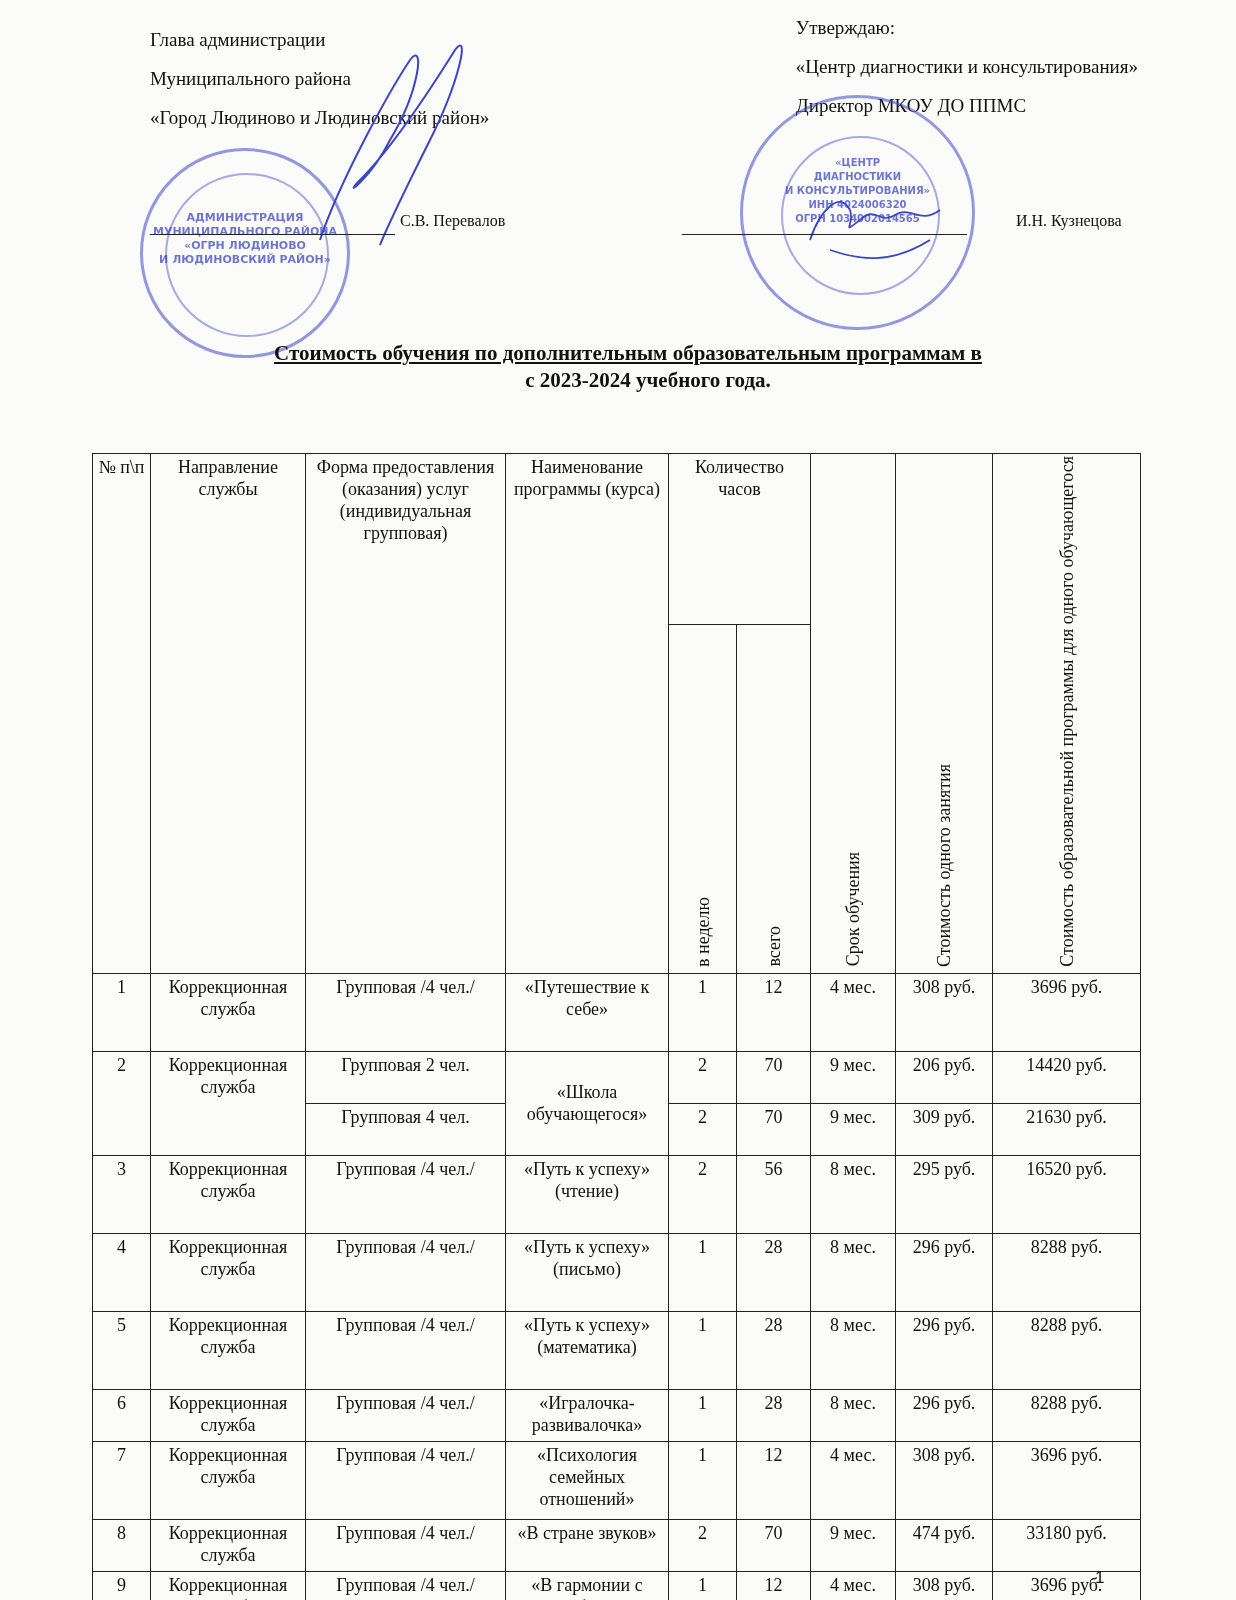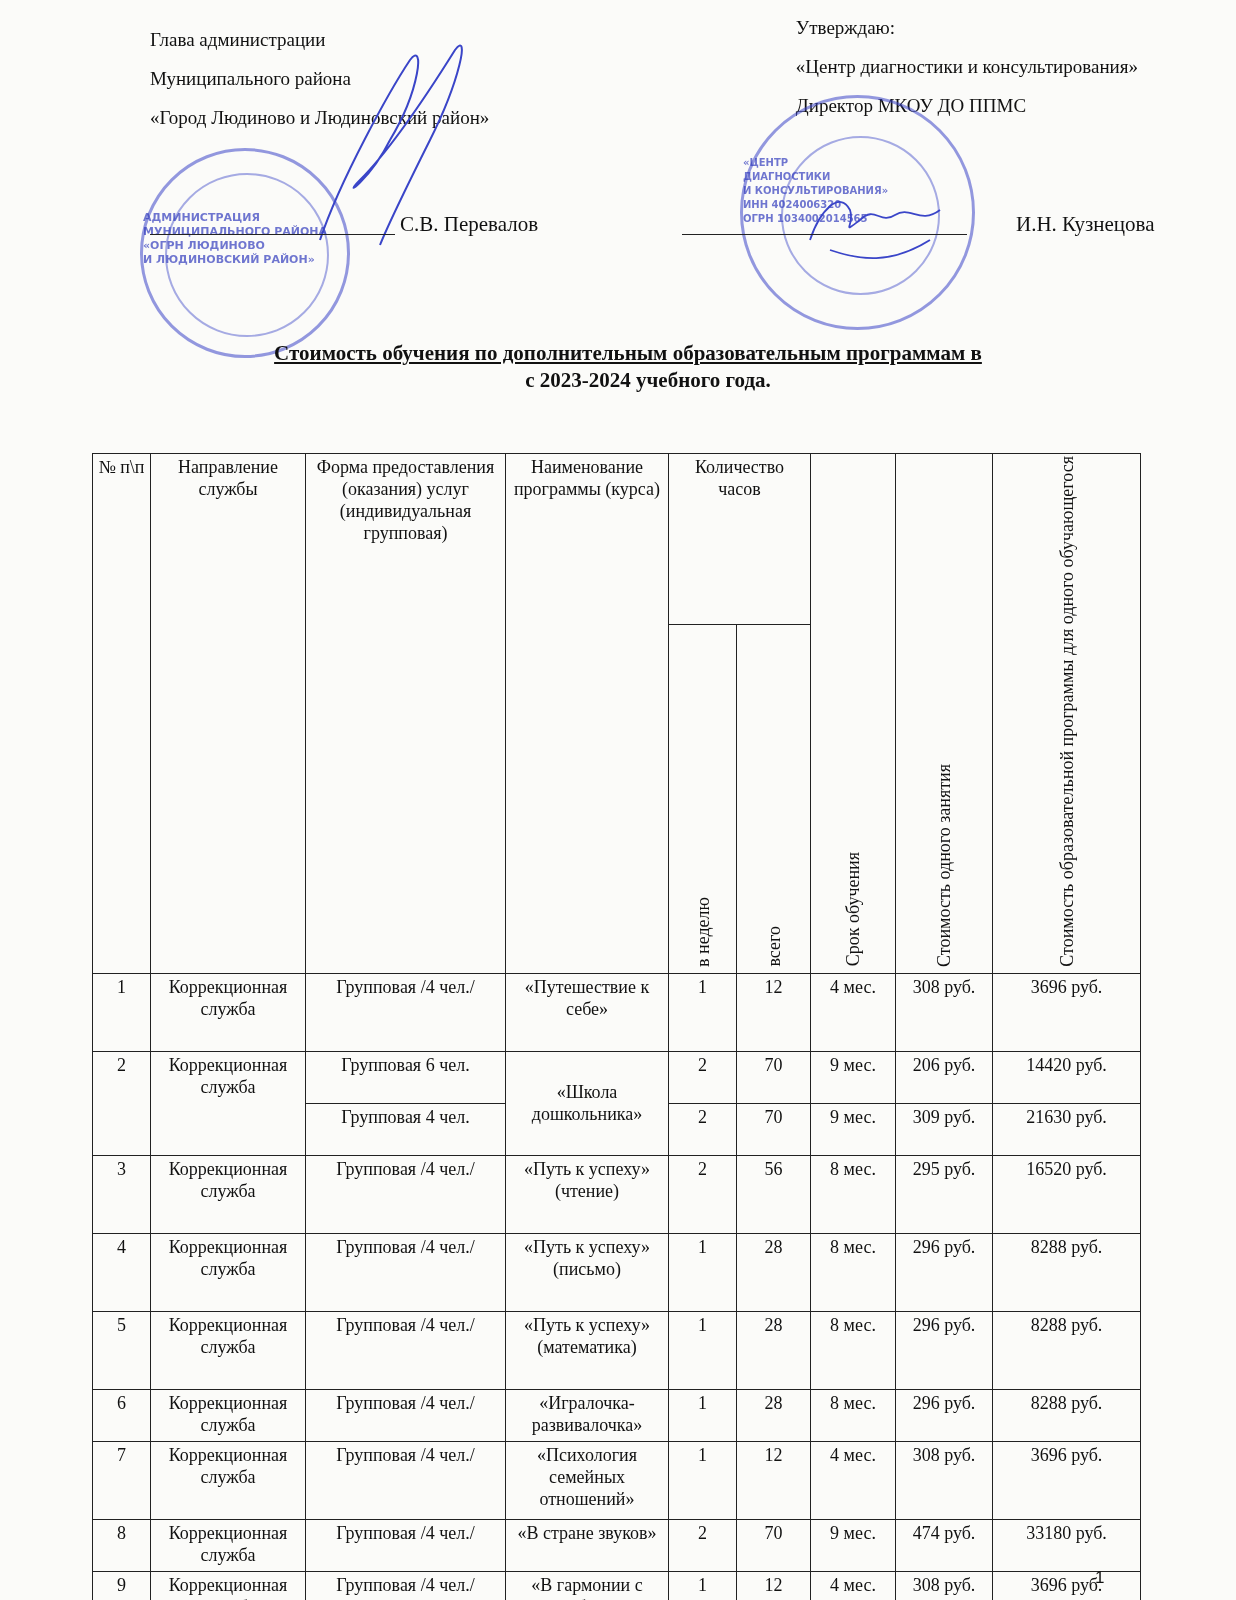--- a/index.html
+++ b/index.html
@@ -7,26 +7,26 @@
       width: 1236px; height: 1600px; position: relative; overflow: hidden;
       background: #fbfbf9;
       font-family: "Liberation Serif", "DejaVu Serif", serif;
       color: #111;
     }
     .abs { position: absolute; }
     .hdr-line { font-size: 19px; line-height: 39px; white-space: nowrap; }
     .left-block { left: 150px; top: 20px; }
     .right-block { right: 98px; top: 8px; text-align: left; }
     .sig-line { position: absolute; border-top: 1.5px solid #222; }
-    .sig-name { position: absolute; font-size: 21px; white-space: nowrap; }
+    .sig-name { position: absolute; font-size: 16px; white-space: nowrap; }
 
     .stamp { position: absolute; border-radius: 50%; border: 3px solid rgba(60,70,200,0.55);
              box-sizing: border-box; }
     .stamp .inner { position: absolute; border-radius: 50%; border: 2px solid rgba(60,70,200,0.45); }
-    .stamp .txt { position: absolute; width: 100%; text-align: left; font-family: "DejaVu Sans", sans-serif;
+    .stamp .txt { position: absolute; width: 100%; text-align: center; font-family: "DejaVu Sans", sans-serif;
                   font-weight: bold; color: rgba(50,60,190,0.7); font-size: 11px; line-height: 14px; }
     .signature { position: absolute; }
 
     .title { position: absolute; left: 0; width: 1236px; top: 340px; text-align: center;
              font-weight: bold; font-size: 21px; line-height: 27px; }
     .title div { white-space: nowrap; }
     .title .t1 { margin-left: 20px; text-decoration: underline; }
     .title .t2 { margin-left: 120px; }
     .title .t3 { margin-left: 60px; }
 
@@ -135,22 +135,22 @@
         <td>«Путешествие к себе»</td>
         <td>1</td>
         <td>12</td>
         <td>4 мес.</td>
         <td>308 руб.</td>
         <td>3696 руб.</td>
       </tr>
       <tr style="height: 52px;">
         <td rowspan="2">2</td>
         <td rowspan="2">Коррекционная служба</td>
-        <td>Групповая 6 чел.</td>
-        <td rowspan="2" style="vertical-align: middle;">«Школа дошкольника»</td>
+        <td>Групповая 2 чел.</td>
+        <td rowspan="2" style="vertical-align: middle;">«Школа обучающегося»</td>
         <td>2</td>
         <td>70</td>
         <td>9 мес.</td>
         <td>206 руб.</td>
         <td>14420 руб.</td>
       </tr>
       <tr style="height: 52px;">
         <td>Групповая 4 чел.</td>
         <td>2</td>
         <td>70</td>

